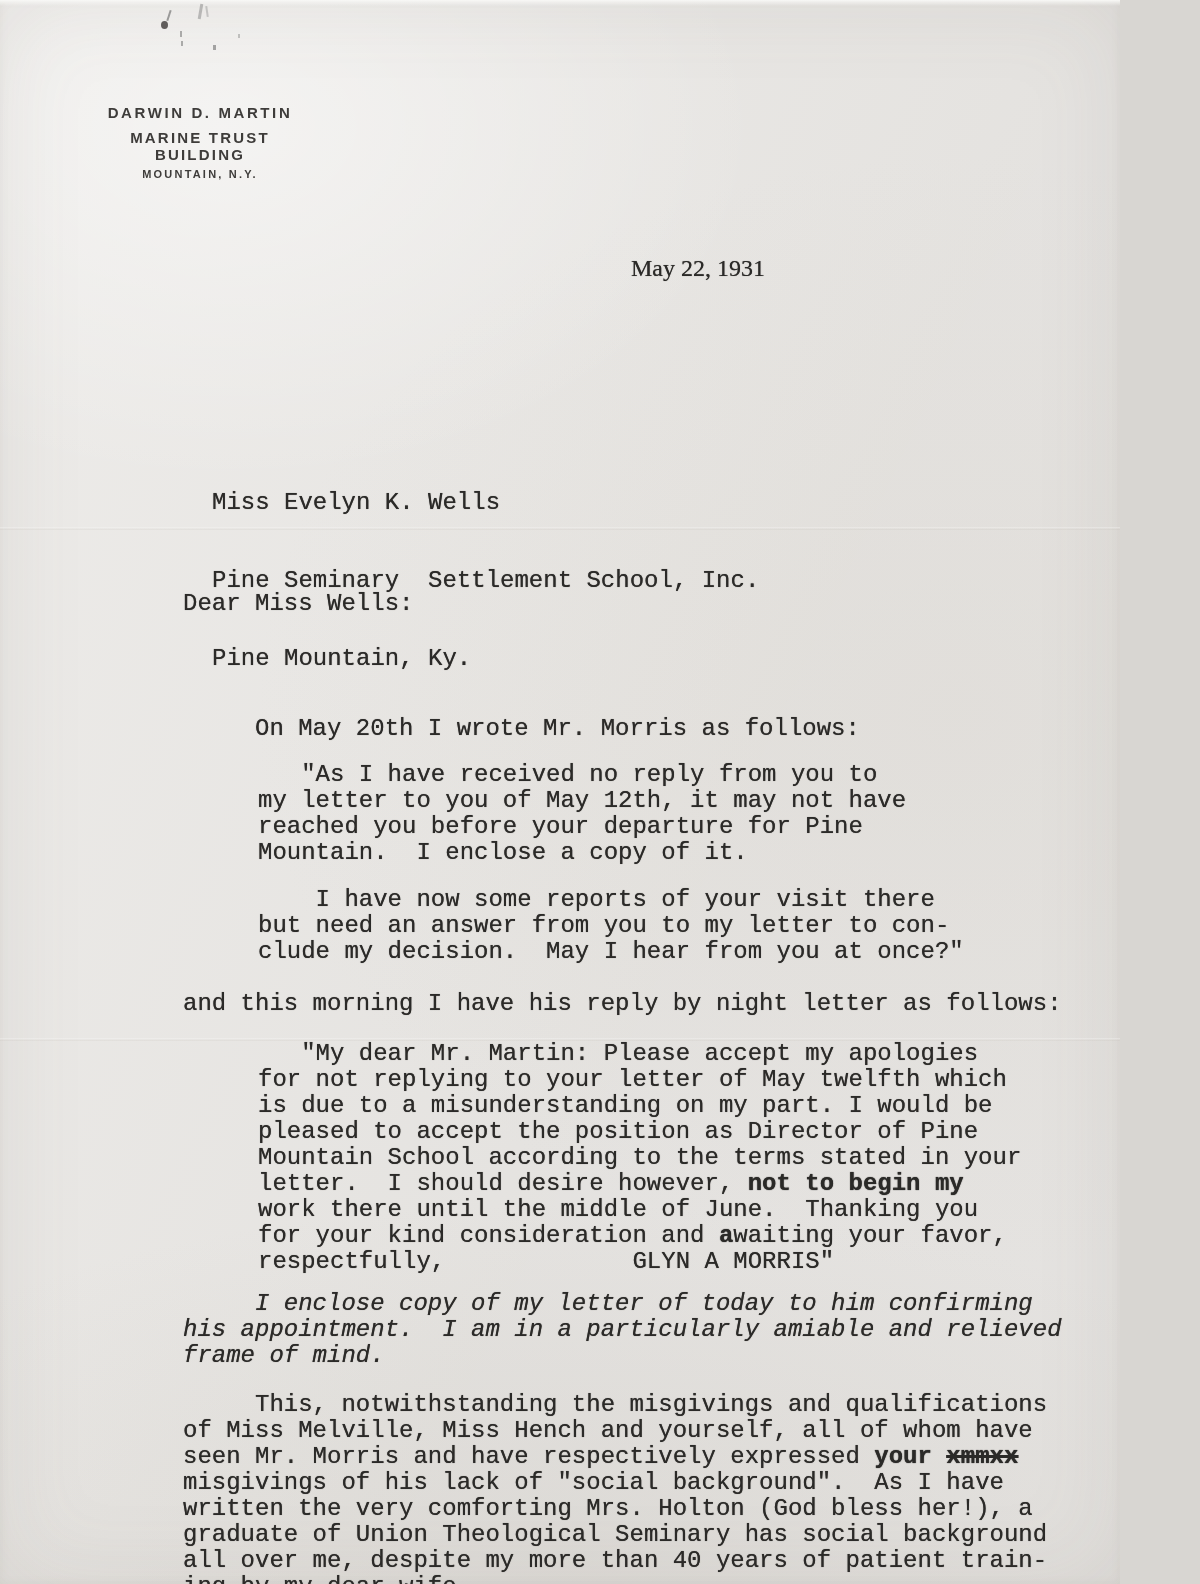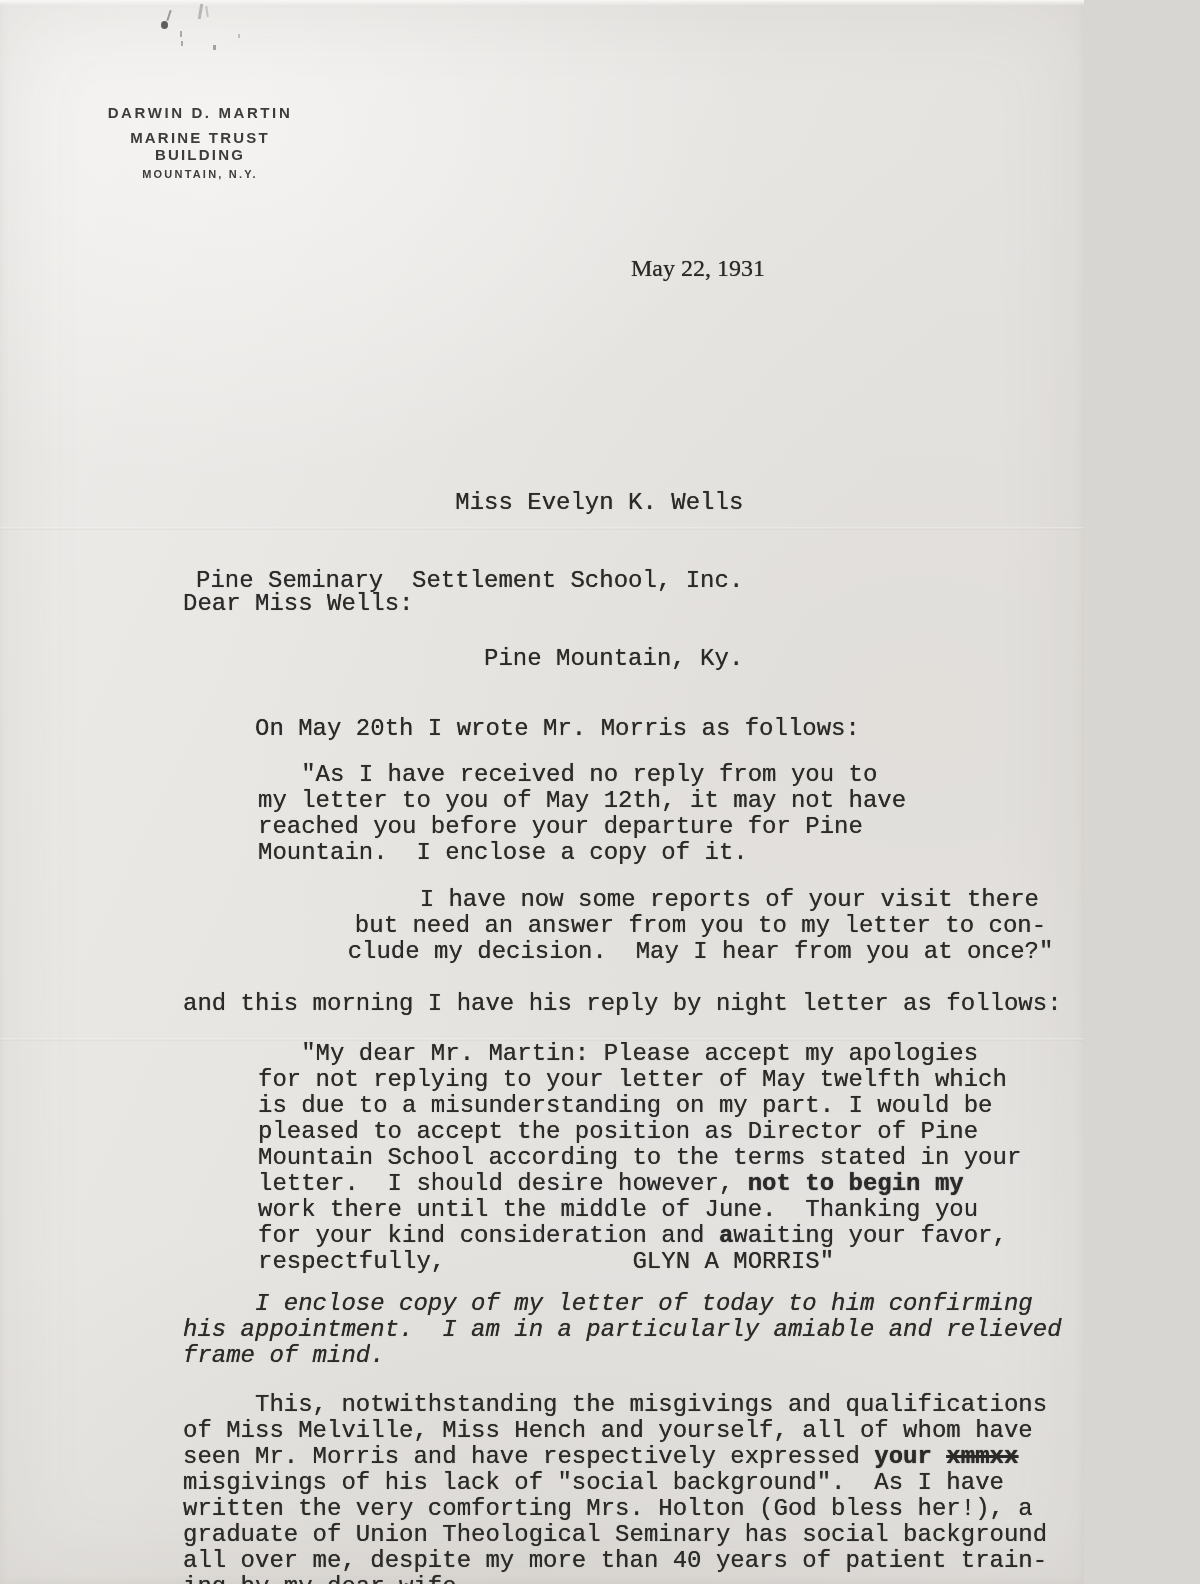--- a/index.html
+++ b/index.html
@@ -6,45 +6,46 @@
   .sheet{
     position:relative;width:1084px;height:1584px;overflow:hidden;
     background-color:#e9e7e4;
     background-image:
       radial-gradient(ellipse 900px 600px at 20% 8%, rgba(255,255,255,0.45), transparent 60%),
       radial-gradient(ellipse 1000px 800px at 85% 45%, rgba(213,208,199,0.22), transparent 70%),
       radial-gradient(ellipse 1200px 500px at 50% 98%, rgba(200,196,188,0.28), transparent 70%),
       linear-gradient(115deg, rgba(255,255,255,0.22), rgba(0,0,0,0.02) 60%);
     box-shadow: inset 0 0 90px rgba(110,100,85,0.10), inset 0 0 10px rgba(120,110,95,0.08);
     font-family:"Liberation Sans", sans-serif;
+    padding-left:36px;
   }
   .scan-edge{position:absolute;top:0;left:0;right:0;height:6px;
     background:linear-gradient(#f8f8f6, rgba(248,248,246,0));}
   .crease{position:absolute;left:0;right:0;height:3px;pointer-events:none;
     background:linear-gradient(rgba(255,255,255,0.35), rgba(140,130,115,0.10));}
   .crease.c1{top:527px;} .crease.c2{top:1038px;}
 
   
   .letterhead{position:absolute;left:95px;top:104px;width:210px;text-align:center;
     font-weight:bold;color:#3e3c3a;}
   .lh1{font-size:15px;letter-spacing:2.6px;}
   .lh2{font-size:15px;letter-spacing:2.2px;margin-top:8px;}
   .lh3{font-size:11px;letter-spacing:2.2px;margin-top:5px;}
 
   
   .tw{font-family:"Liberation Mono", monospace;font-size:24px;line-height:26px;
       color:#2b2a28;white-space:pre;text-shadow:0 0 0.7px rgba(35,33,30,0.8);}
   .date{position:absolute;left:631px;top:255px;font-family:Liberation Serif, serif;}
-  .recipient{position:absolute;left:196px;top:438px;text-align:right;}
+  .recipient{position:absolute;left:212px;top:438px;}
   #letter-body{position:absolute;left:183px;top:539px;width:960px;}
   .para{margin:0;}
   .quote{margin-left:75px;}
   #letter-body > :nth-child(2){margin-top:21px;}
   #letter-body > :nth-child(3){margin-top:20px;}
-  #letter-body > :nth-child(4){margin-top:21px;text-align:center;}
+  #letter-body > :nth-child(4){margin-top:21px;}
   #letter-body > :nth-child(5){margin-top:26px;}
   #letter-body > :nth-child(6){margin-top:24px;}
   #letter-body > :nth-child(7){margin-top:16px;font-style:italic;}
   #letter-body > :nth-child(8){margin-top:23px;}
   .bold{font-weight:bold;text-shadow:0 0 1.1px rgba(25,24,22,0.95);}
   .strike{text-decoration:line-through;text-decoration-thickness:2.5px;}
 
   
   .watermark{position:absolute;left:752px;top:1448px;
     font-family:"Liberation Serif", serif;font-weight:bold;

